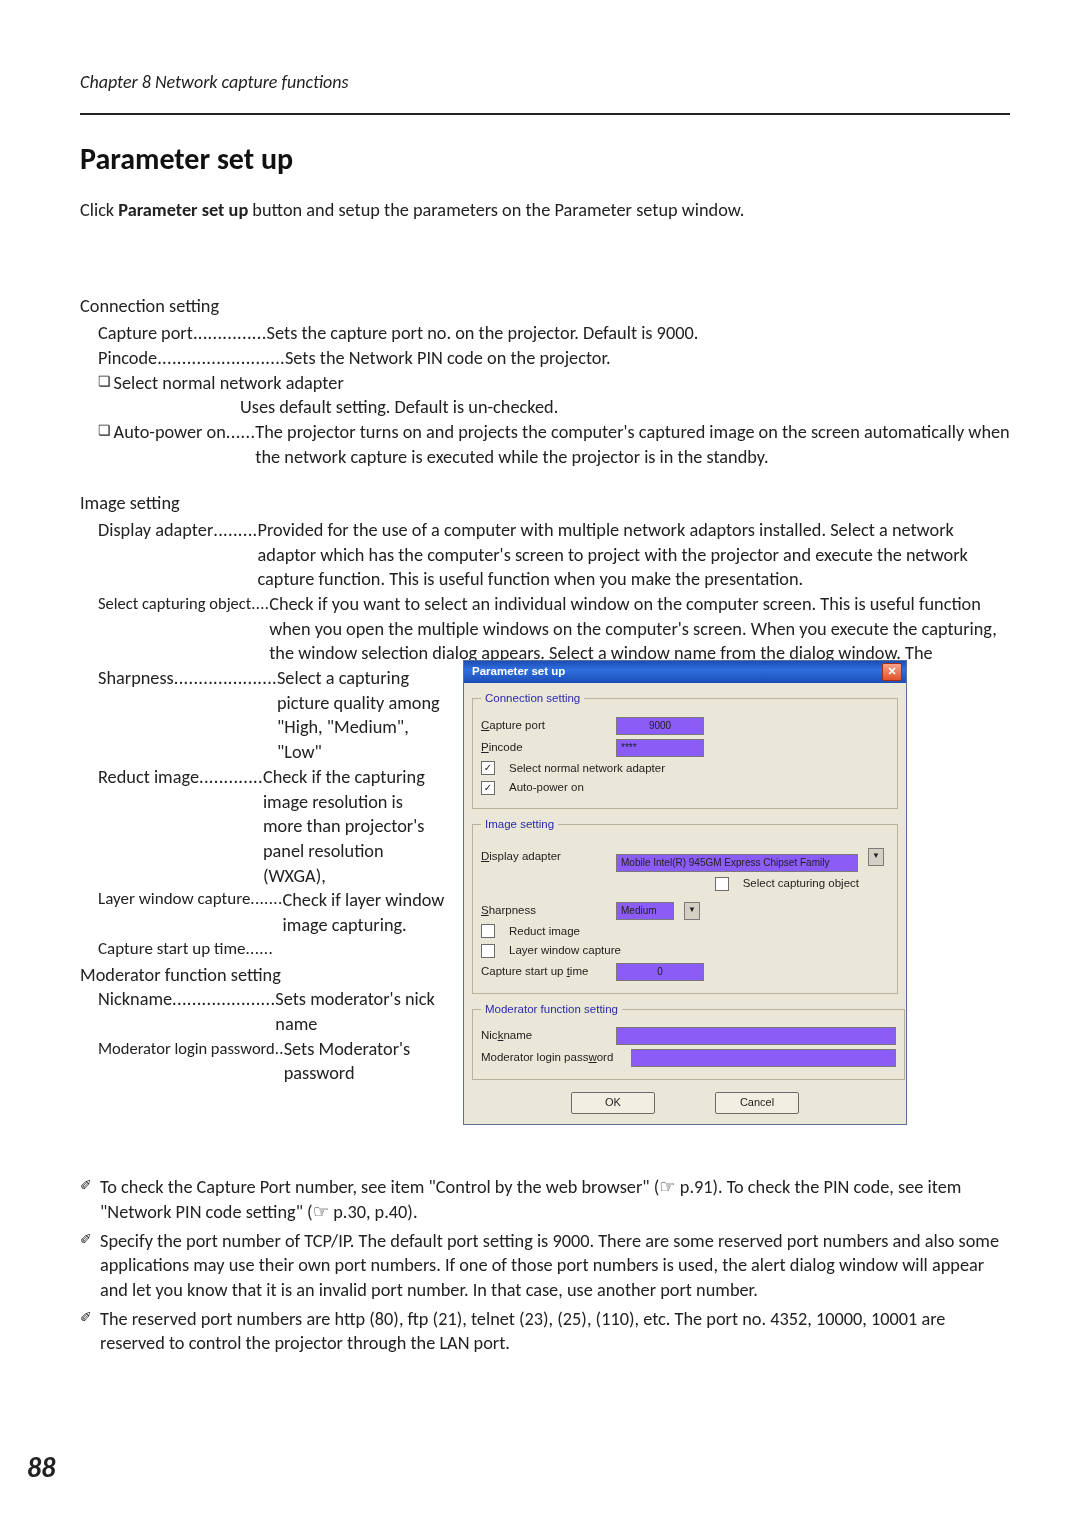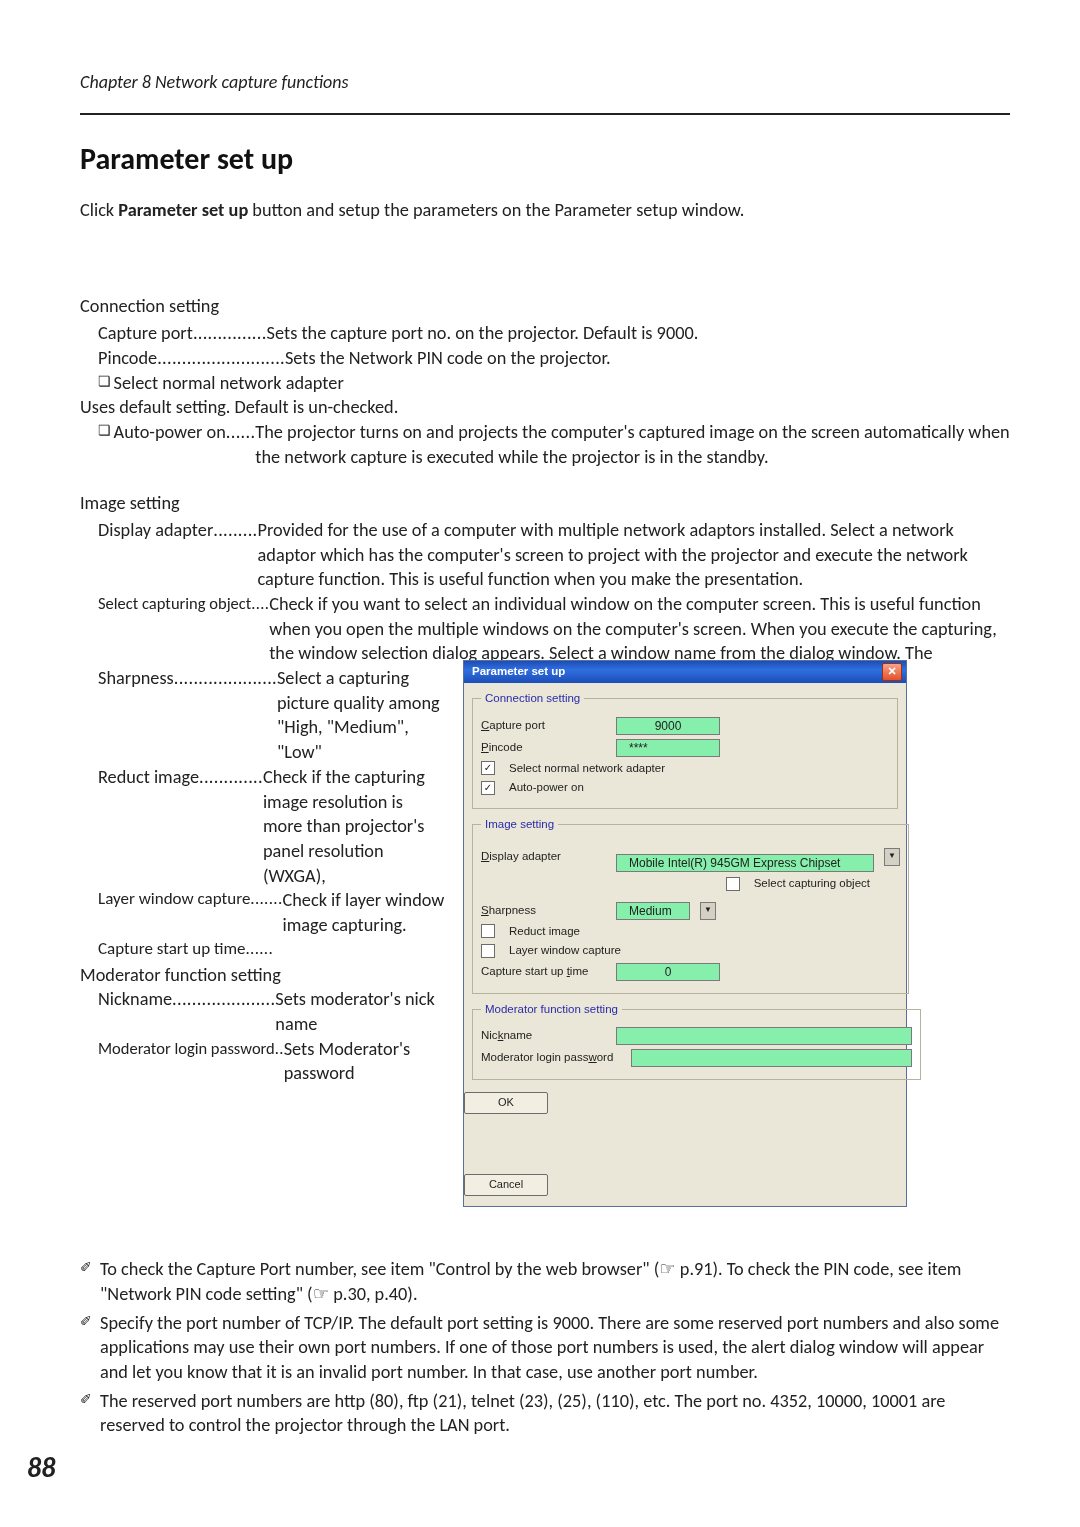--- a/index.html
+++ b/index.html
@@ -55,20 +55,21 @@
     white-space: nowrap;
     padding-left: 18px;
     display: flex;
   }
   .def .term .dots {
     letter-spacing: 0.3px;
   }
   .def .term .sq { font-size: 14px; position: relative; top: 2px; margin-right: 3px; }
   .def .val { flex: 1; }
   .sub-block {
+    margin-left: 160px;
   }
   .lower-wrap {
     display: flex;
     gap: 18px;
     align-items: flex-start;
   }
   .lower-left {
     width: 365px;
   }
 
@@ -116,24 +117,24 @@
     display: flex;
     align-items: center;
     margin: 4px 0;
     gap: 10px;
   }
   .drow .dlbl { width: 125px; }
   .drow .dlbl .u { text-decoration: underline; }
   .dinput {
     height: 16px;
     border: 1px solid #7a7a7a;
-    background: #86efac;
-    padding: 0 12px;
+    background: #8b5cf6;
+    padding: 0 4px;
     line-height: 16px;
-    font-size: 12px;
+    font-size: 10px;
     text-align: center;
     width: 78px;
     overflow: hidden;
   }
   .dinput.left { text-align: left; }
   .dinput.wide { width: 232px; margin-top: 12px; }
   .dinput.full { width: 270px; text-align: left; }
   .dropbtn {
     width: 14px; height: 16px;
     border: 1px solid #7a7a7a;
@@ -147,21 +148,20 @@
     display: inline-flex;
     align-items: center; justify-content: center;
     font-size: 10px; line-height: 10px;
     margin-right: 4px;
   }
   .btnrow {
     display: flex;
     justify-content: center;
     gap: 60px;
     padding: 6px 0 10px 0;
-    flex-direction: column;
   }
   .dbtn {
     width: 82px; height: 20px;
     border: 1px solid #6c6c6c;
     background: #f2efe2;
     text-align: center;
     line-height: 18px;
     font-size: 11px;
     border-radius: 2px;
   }

